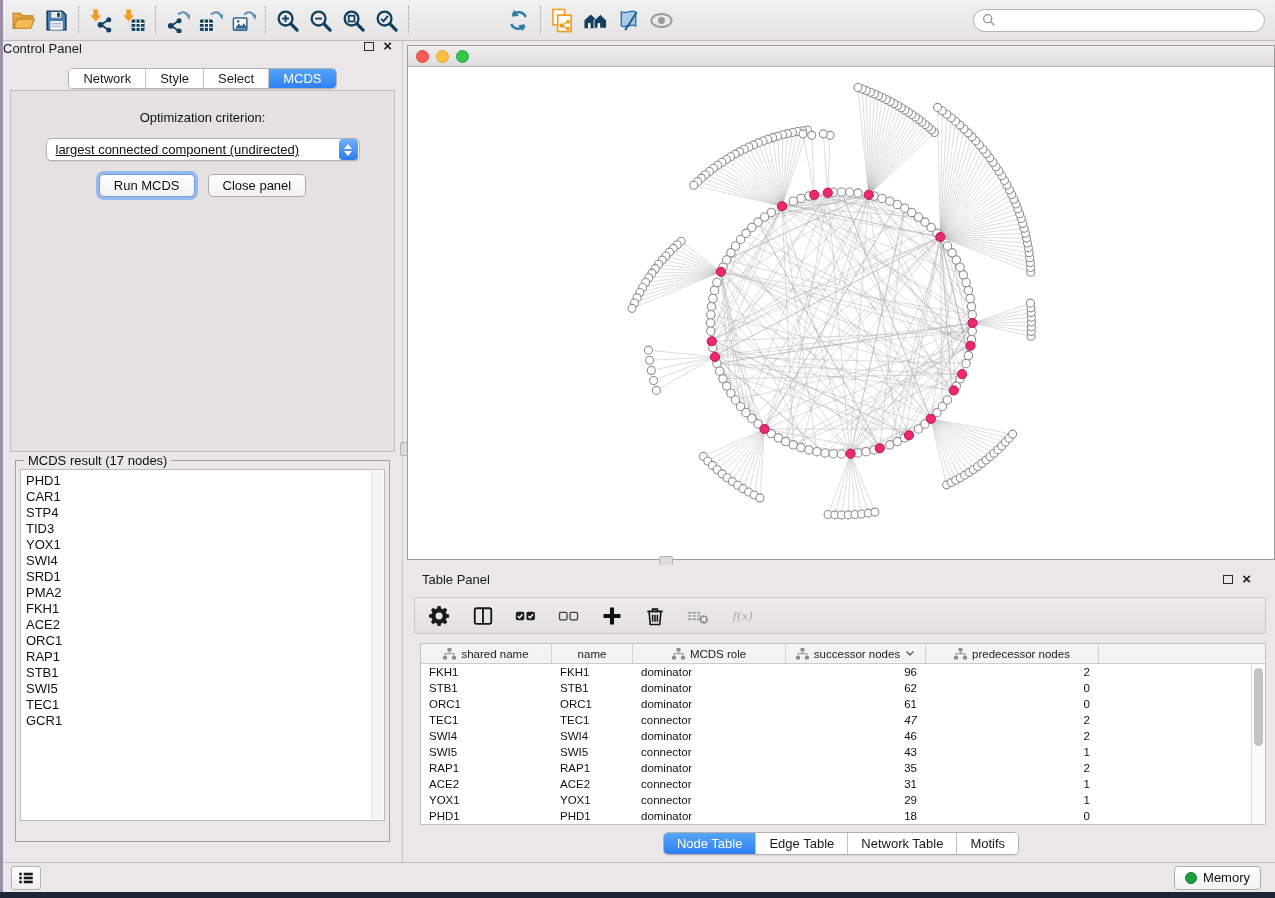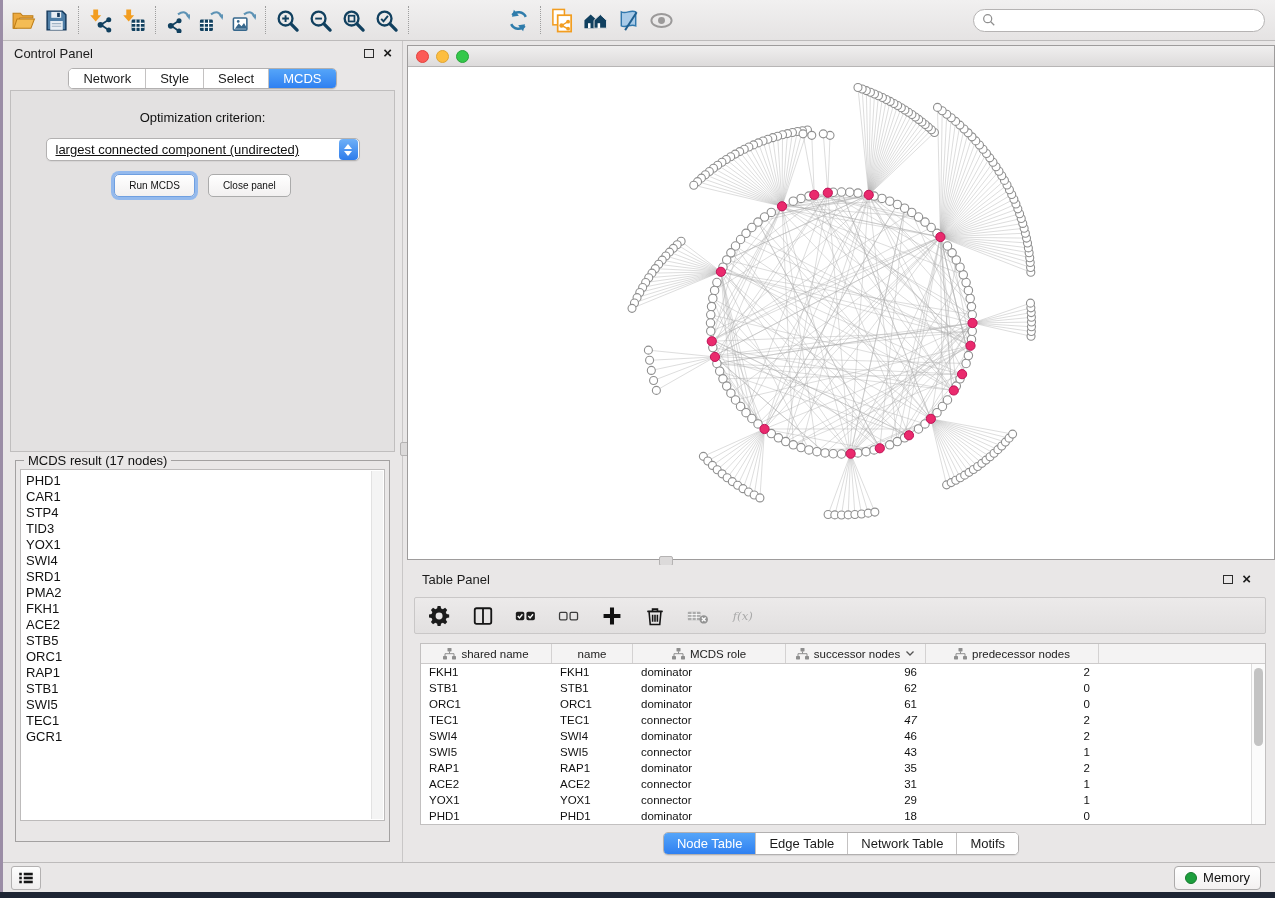--- a/index.html
+++ b/index.html
@@ -15,39 +15,39 @@
   .tb-sep { width:1px; height:28px; border-left:1px dotted #9e9e9e; margin:0 5px; }
   .tb-gap { width:88px; }
   .search-box { margin-left:auto; width:292px; height:23px; background:#fff; border:1px solid #b5b3b3; border-radius:12px; display:flex; align-items:center; padding:0 8px; }
   .search-box svg { width:14px; height:14px; }
   .search-box input { border:none; outline:none; flex:1; font-size:12px; margin-left:5px; background:transparent; }
 
   .main-area { flex:1; display:flex; min-height:0; }
 
   
   .control-panel { width:399px; flex:0 0 399px; display:flex; flex-direction:column; background:#e9e7e7; }
-  .cp-header { height:24px; display:flex; align-items:center; padding:0 10px 0 11px; }
+  .cp-header { height:24px; display:flex; align-items:flex-start; padding:0 10px 0 0; }
   .panel-title { font-size:13px; color:#1b1b1b; }
   .panel-winbtns { margin-left:auto; display:flex; align-items:center; gap:9px; }
   .float-icon { width:10px; height:9px; border:1.6px solid #2c2c2c; display:inline-block; }
   .close-icon { font-size:15px; font-weight:bold; color:#1b1b1b; line-height:10px; }
   .cp-tabs { display:flex; justify-content:center; margin:3px 0 0 0; height:21px; }
   .seg { display:flex; border:1px solid #b2b0b0; border-radius:5px; overflow:hidden; background:#fff; box-shadow:0 1px 1px rgba(0,0,0,.08); }
   .seg-tab { font-size:13px; color:#1b1b1b; display:flex; align-items:center; justify-content:center; padding:0 14px; border-right:1px solid #c4c2c2; background:#fff; height:100%; }
   .seg-tab:last-child { border-right:none; }
   .seg-tab.active { background:linear-gradient(#55a5f9,#2f80f1); color:#fff; }
   .cp-content { margin:1px 7px 0 7px; height:362px; flex:0 0 362px; background:#e3e1e1; border:1px solid #c0bebe; }
   .opt-label { text-align:center; font-size:13px; color:#111; margin-top:19px; }
   .select-wrap { width:314px; height:23px; margin:13px auto 0 auto; background:#fff; border:1px solid #b3b1b1; border-radius:5px; display:flex; align-items:center; position:relative; box-shadow:0 1px 1px rgba(0,0,0,.06); }
   .select-text { font-size:13px; color:#111; padding-left:9px; flex:1; white-space:nowrap; overflow:hidden;text-decoration:underline; }
   .select-stepper { width:19px; height:21px; border-radius:4px; background:linear-gradient(#6fb0f7,#2e7ceb); margin-right:1px; display:flex; flex-direction:column; align-items:center; justify-content:center; gap:2px; }
   .tri-up { width:0; height:0; border-left:4px solid transparent; border-right:4px solid transparent; border-bottom:5px solid #fff; }
   .tri-down { width:0; height:0; border-left:4px solid transparent; border-right:4px solid transparent; border-top:5px solid #fff; }
   .btn-row { display:flex; justify-content:center; gap:13px; margin-top:13px; }
-  .mac-btn { font-size:10px; color:#111; background:linear-gradient(#ffffff,#f2f0f0); border:1px solid #ababab; border-radius:5px; padding:3px 14px; height:23px; line-height:15px; }
+  .mac-btn { font-size:13px; color:#111; background:linear-gradient(#ffffff,#f2f0f0); border:1px solid #ababab; border-radius:5px; padding:3px 14px; height:23px; line-height:15px; }
   .mac-btn.focused { box-shadow:0 0 0 3px rgba(94,158,245,.6); border-color:#6f9fe0; }
   .result-group { margin:8px 12px 20px 12px; flex:1; border:1px solid #a3a1a1; position:relative; padding:8px 4px 20px 4px; min-height:0; }
   .result-legend { position:absolute; top:-8px; left:8px; background:#e9e7e7; font-size:13px; color:#111; padding:0 4px; }
   .result-list { background:#fff; border:1px solid #bdbbbb; height:100%; overflow:hidden; position:relative; padding:3px 0 0 5px; }
   .result-item { font-size:13px; line-height:16px; color:#111; }
   .result-scroll { position:absolute; top:1px; right:1px; bottom:1px; width:12px; background:#f4f4f4; border-left:1px solid #e2e2e2; }
 
   
   .v-divider { width:5px; flex:0 0 5px; background:#e9e7e7; border-left:1px solid #c9c7c7; position:relative; }
   .v-grip { position:absolute; top:401px; left:-3px; width:10px; height:14px; background:#dcdada; border:1px solid #b5b3b3; border-radius:2px; }
@@ -291,21 +291,20 @@
         <div class="result-item">PHD1</div>
             <div class="result-item">CAR1</div>
             <div class="result-item">STP4</div>
             <div class="result-item">TID3</div>
             <div class="result-item">YOX1</div>
             <div class="result-item">SWI4</div>
             <div class="result-item">SRD1</div>
             <div class="result-item">PMA2</div>
             <div class="result-item">FKH1</div>
             <div class="result-item">ACE2</div>
-            <div class="result-item">STB5</div>
             <div class="result-item">ORC1</div>
             <div class="result-item">RAP1</div>
             <div class="result-item">STB1</div>
             <div class="result-item">SWI5</div>
             <div class="result-item">TEC1</div>
             <div class="result-item">GCR1</div>
           </div>
       </div>
     </div>
 

